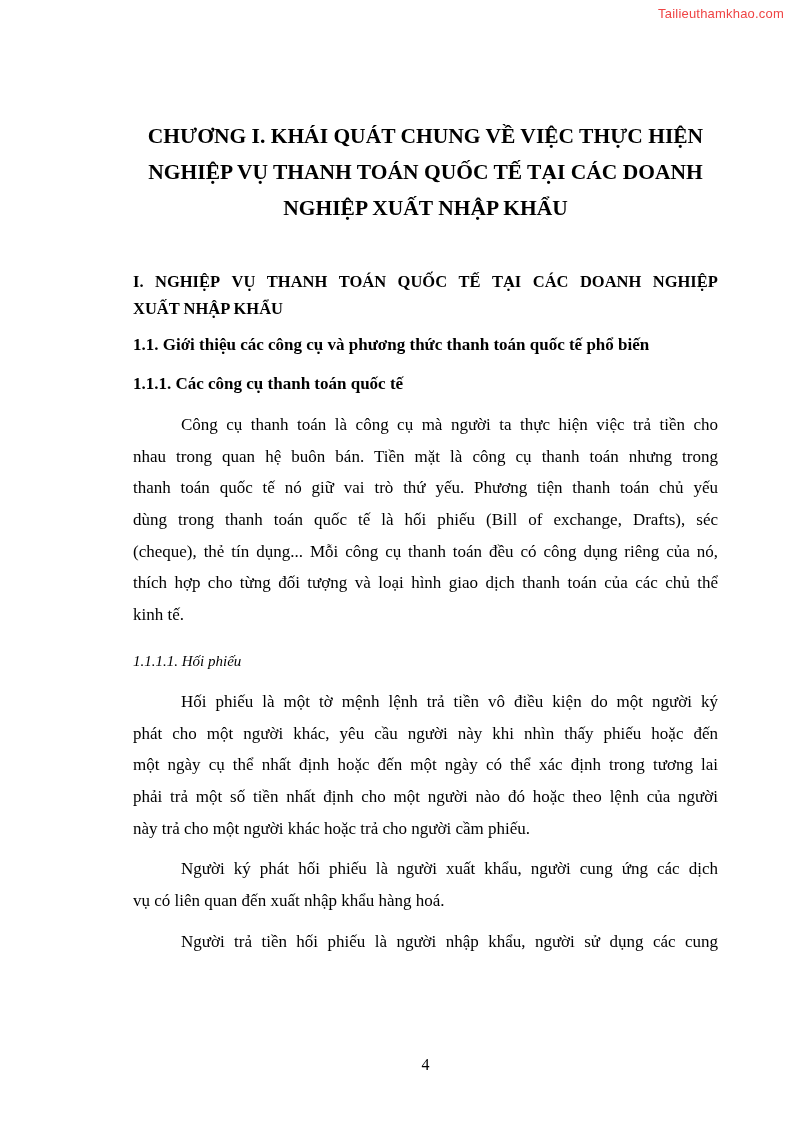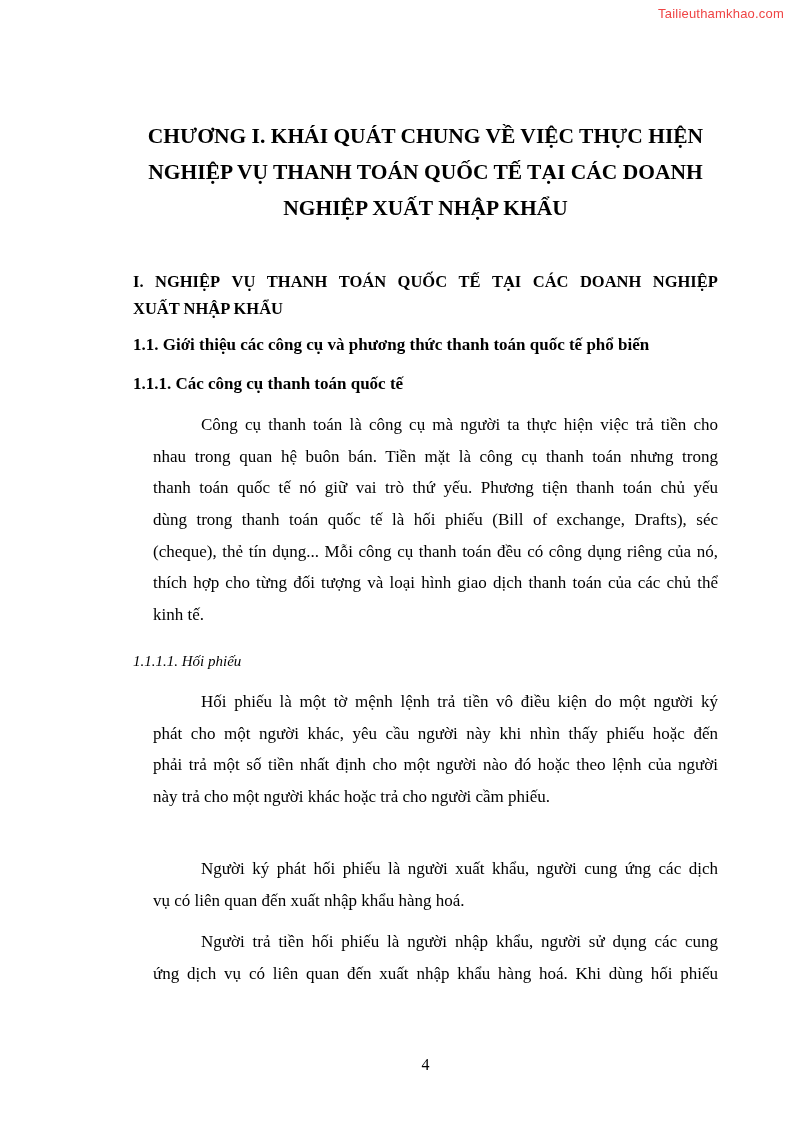--- a/index.html
+++ b/index.html
@@ -91,21 +91,20 @@
       font-size: 17px;
       line-height: 31.7px;
       text-align: justify;
     }
     .para .ln {
       display: block;
       text-align: justify;
       text-align-last: justify;
       white-space: nowrap;
       height: 31.7px;
-      margin-left: 20px;
     }
     .para .ln.last {
       text-align-last: left;
     }
     .para .ln.indent {
       padding-left: 48px;
     }
     .p1 { top: 409px; }
     .p2 { top: 686px; }
     .p3 { top: 853px; }
@@ -161,29 +160,29 @@
     <span class="ln">(cheque), thẻ tín dụng... Mỗi công cụ thanh toán đều có công dụng riêng của nó,</span>
     <span class="ln">thích hợp cho từng đối tượng và loại hình giao dịch thanh toán của các chủ thể</span>
     <span class="ln last">kinh tế.</span>
   </div>
 
   <div class="h4-heading">1.1.1.1. Hối phiếu</div>
 
   <div class="para p2">
     <span class="ln indent">Hối phiếu là một tờ mệnh lệnh trả tiền vô điều kiện do một người ký</span>
     <span class="ln">phát cho một người khác, yêu cầu người này khi nhìn thấy phiếu hoặc đến</span>
+    <span class="ln">một ngày cụ thể nhất định hoặc đến một ngày có thể xác định trong tương lai</span>
     <span class="ln">phải trả một số tiền nhất định cho một người nào đó hoặc theo lệnh của người</span>
     <span class="ln last">này trả cho một người khác hoặc trả cho người cầm phiếu.</span>
   </div>
 
   <div class="para p3">
     <span class="ln indent">Người ký phát hối phiếu là người xuất khẩu, người cung ứng các dịch</span>
     <span class="ln last">vụ có liên quan đến xuất nhập khẩu hàng hoá.</span>
   </div>
 
   <div class="para p4">
     <span class="ln indent">Người trả tiền hối phiếu là người nhập khẩu, người sử dụng các cung</span>
-    <span class="ln">ứng dịch vụ có liên quan đến xuất nhập khẩu hàng hoá. Khi dùng hối phiếu</span>
   </div>
 
   <div class="page-number">4</div>
 
 </div>
 
 </body></html>

